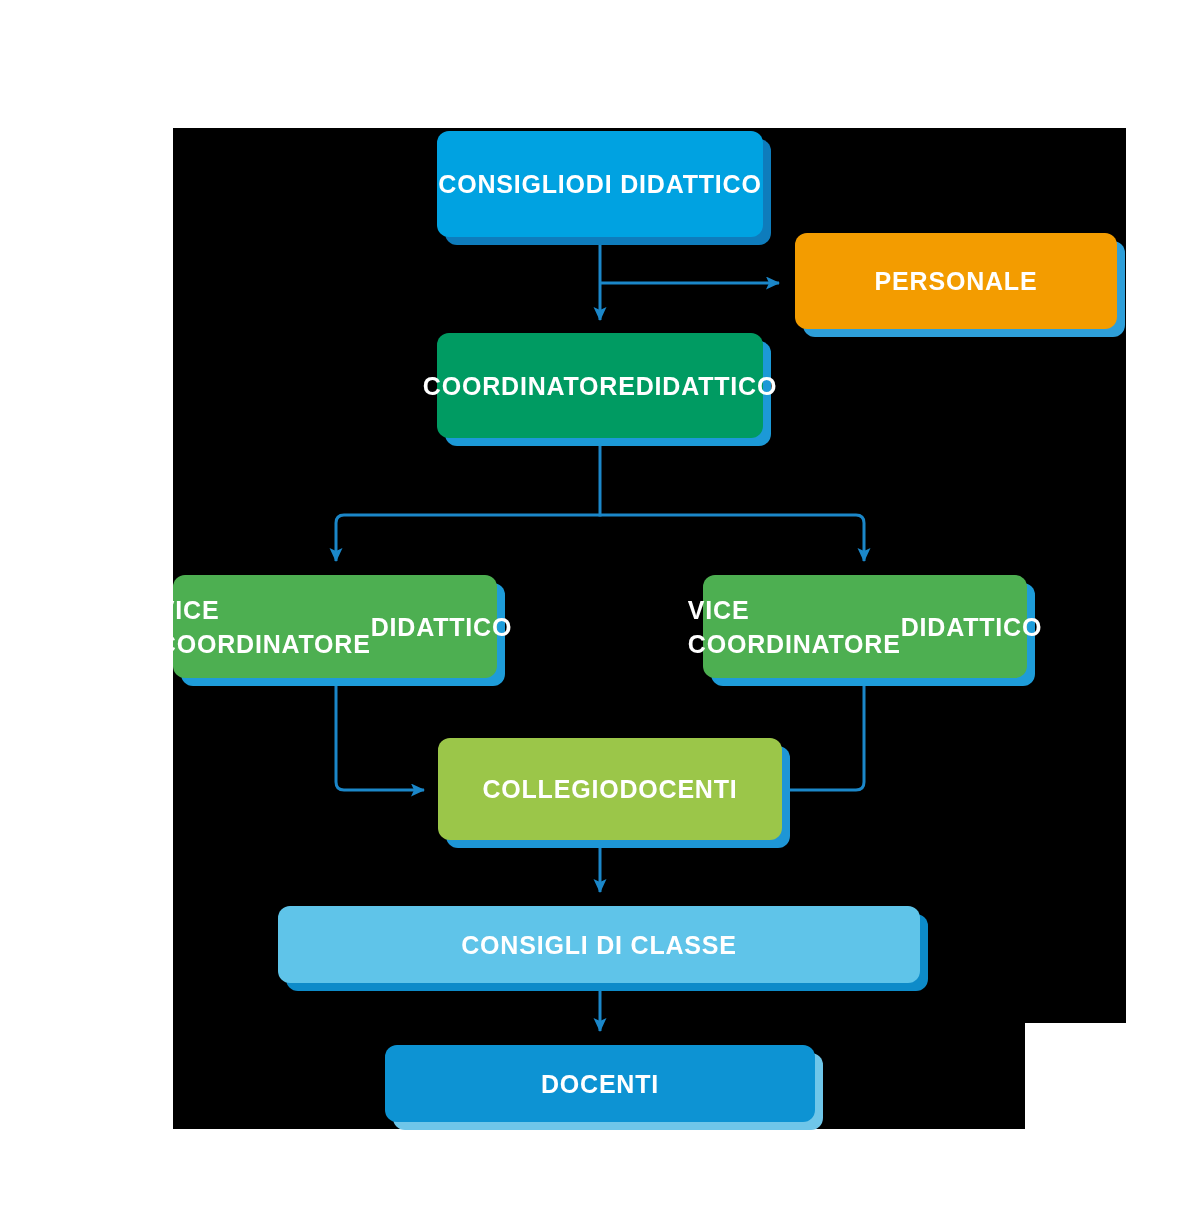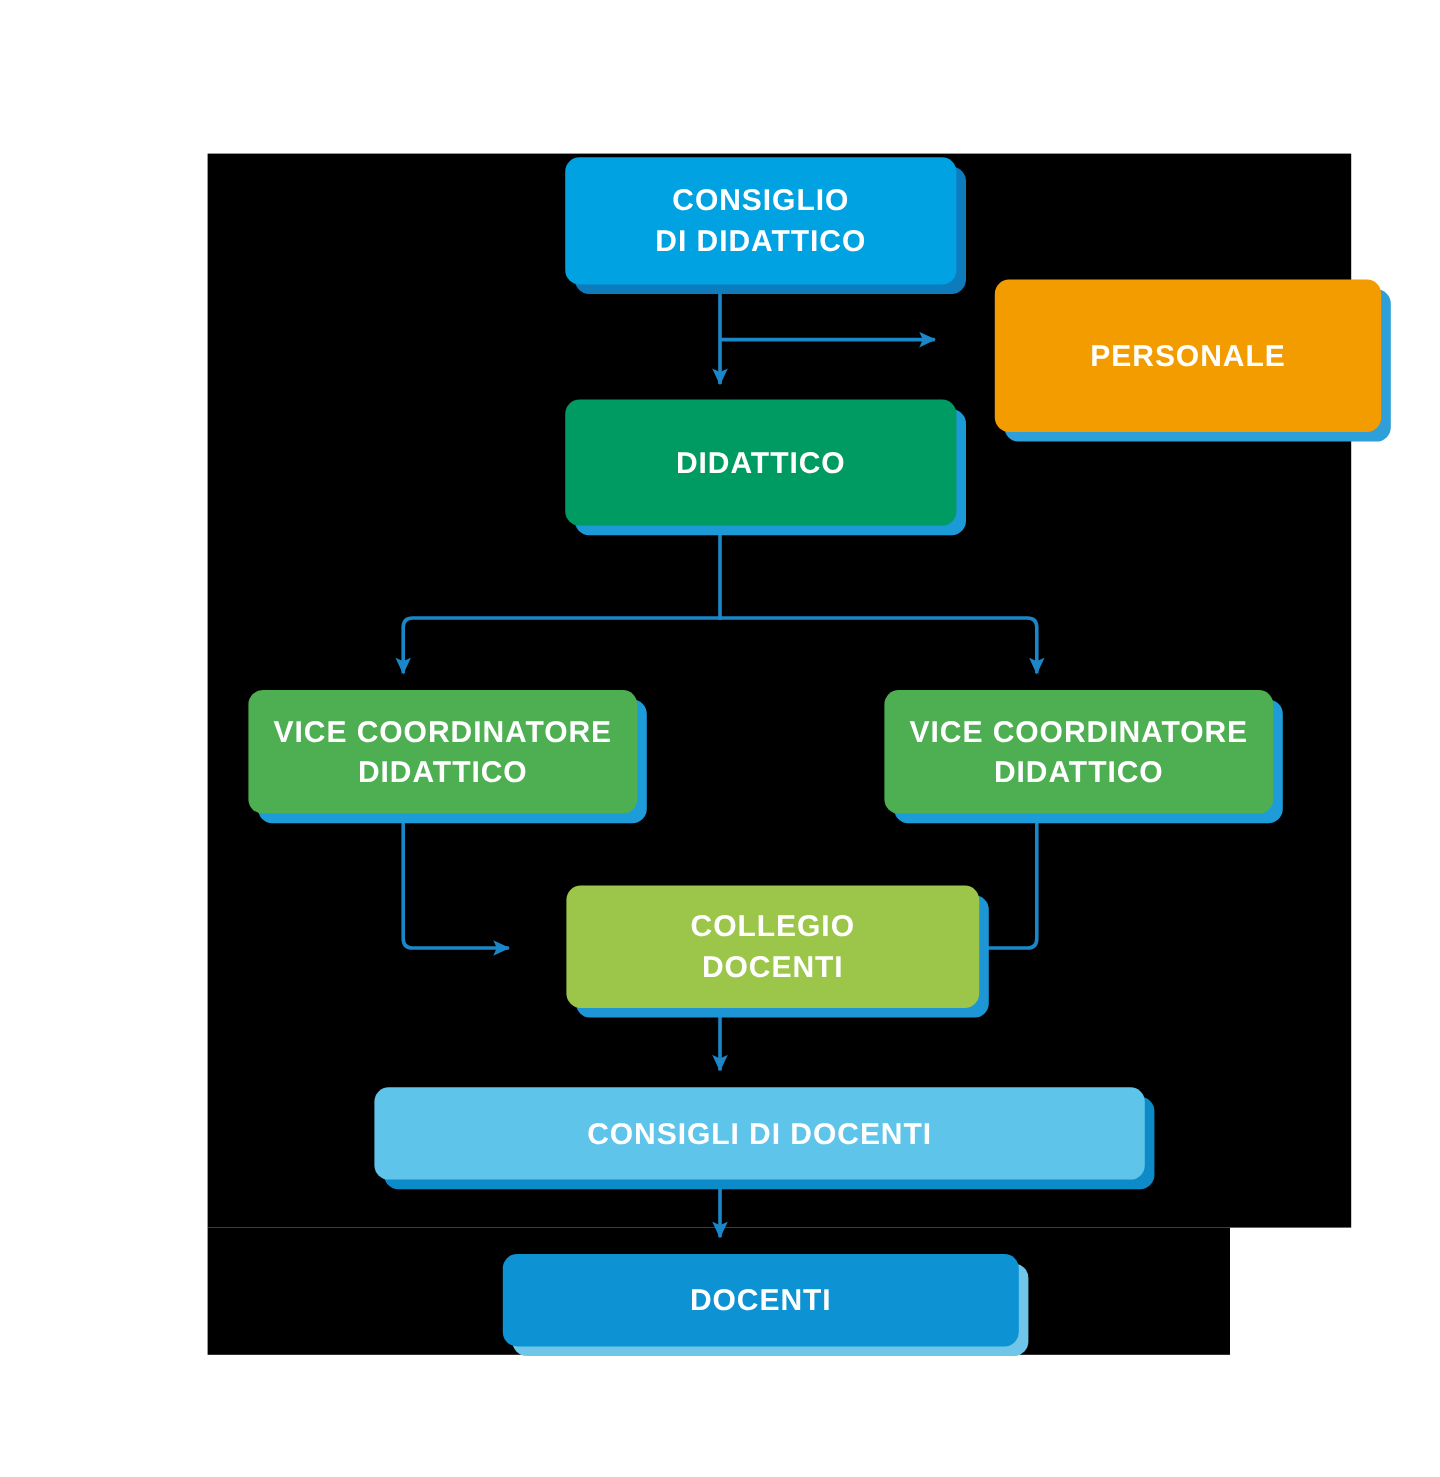--- a/index.html
+++ b/index.html
@@ -10,31 +10,31 @@
   .bg-block{position:absolute;background:#000000;}
   .bg-upper{left:173px;top:128px;width:953px;height:895px;}
   .bg-lower{left:173px;top:1023px;width:852px;height:106px;}
 
   .connector-svg{position:absolute;left:0;top:0;pointer-events:none;}
   .connector-svg path.wire{fill:none;stroke:var(--line-color,#1B87C9);stroke-width:3px;}
   .connector-svg marker path{fill:var(--line-color,#1B87C9);}
 
   .node{
     position:absolute;
-    display:flex;flex-direction:column;align-items:center;justify-content:center;
+    display:flex;flex-direction:row;align-items:center;justify-content:center;
     background:var(--fill,#0aa);
     box-shadow:8px 8px 0 0 var(--shadow,#1B87C9);
     border-radius:12px;
     color:#ffffff;font-weight:bold;font-size:25px;line-height:34px;
-    letter-spacing:0.8px;text-align:center;margin-left:34px;
+    letter-spacing:0.8px;
   }
   .node .line:empty{display:none;}
 
   .n-consiglio   {left:437px;top:131px; width:326px;height:106px;}
-  .n-personale   {left:795px;top:233px; width:322px;height:127px;}
+  .n-personale   {left:795px;top:233px; width:322px;height:96px;}
   .n-coordinatore{left:437px;top:333px; width:326px;height:105px;}
   .n-vice-sx     {left:173px;top:575px; width:324px;height:103px;}
   .n-vice-dx     {left:703px;top:575px; width:324px;height:103px;}
   .n-collegio    {left:438px;top:738px; width:344px;height:102px;}
   .n-consigli    {left:278px;top:906px; width:642px;height:77px;}
   .n-docenti     {left:385px;top:1045px;width:430px;height:77px;}
 </style>
 </head>
 <body>
 
@@ -69,40 +69,41 @@
   <div class="node n-consiglio" style="--fill: #00A2E1; --shadow: #0E7CBC;">
     <span class="line">CONSIGLIO</span>
     <span class="line">DI DIDATTICO</span>
   </div>
 
   <div class="node n-personale" style="--fill: #F39C00; --shadow: #2E9FD9;">
     <span class="line">PERSONALE</span>
   </div>
 
   <div class="node n-coordinatore" style="--fill: #009B62; --shadow: #1C99D7;">
+    <span class="line">COORDINATORE</span>
     <span class="line">DIDATTICO</span>
   </div>
 
   <div class="node n-vice-sx" style="--fill: #4DAF51; --shadow: #1E9CD9;">
     <span class="line">VICE COORDINATORE</span>
     <span class="line">DIDATTICO</span>
   </div>
 
   <div class="node n-vice-dx" style="--fill: #4DAF51; --shadow: #1E9CD9;">
     <span class="line">VICE COORDINATORE</span>
     <span class="line">DIDATTICO</span>
   </div>
 
   <div class="node n-collegio" style="--fill: #9BC649; --shadow: #1E96D6;">
     <span class="line">COLLEGIO</span>
     <span class="line">DOCENTI</span>
   </div>
 
   <div class="node n-consigli" style="--fill: #5FC4E9; --shadow: #0D8BC9;">
-    <span class="line">CONSIGLI DI DOCENTI</span>
+    <span class="line">CONSIGLI DI CLASSE</span>
 
   </div>
 
   <div class="node n-docenti" style="--fill: #0D93D3; --shadow: #6FC6E9;">
     <span class="line">DOCENTI</span>
 
   </div>
 
 </div>
 

